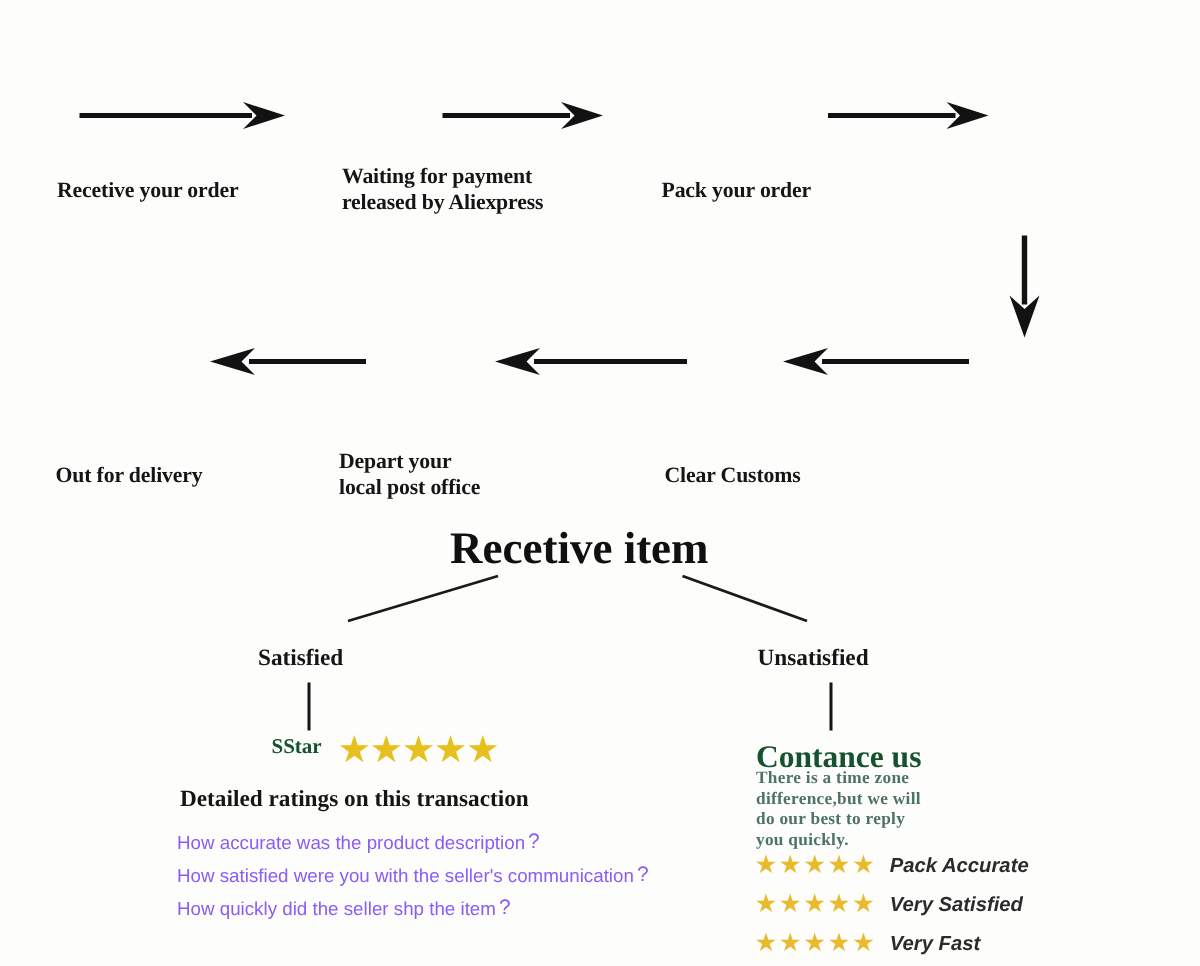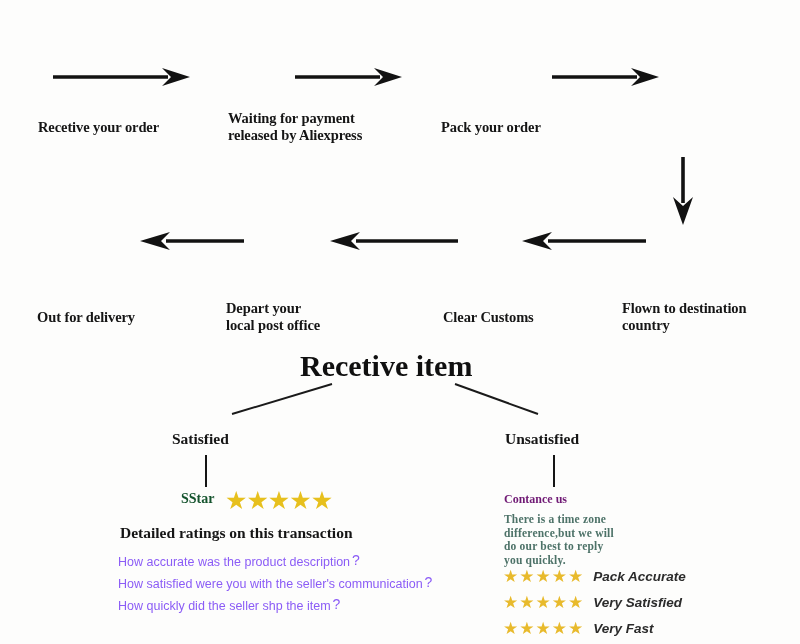--- a/index.html
+++ b/index.html
@@ -96,22 +96,22 @@
     font-size: 14px;
     vertical-align: 1px;
     margin-left: 2px;
   }
 
   
   .contact-heading {
     position: absolute;
     font-family: "Liberation Serif", serif;
     font-weight: bold;
-    font-size: 12px;
-    color: #701a75;
+    font-size: 21px;
+    color: #14532d;
     text-align: right;
   }
   .contact-note {
     position: absolute;
     font-family: "Liberation Serif", serif;
     font-weight: bold;
     font-size: 11.5px;
     line-height: 13.5px;
     color: #4d7268;
     white-space: pre-line;
@@ -177,22 +177,20 @@
   <svg class="arrow-svg" style="left:328px; top:230px;" width="136" height="22">
     <line x1="28" y1="11" x2="130" y2="11" stroke="#121212" stroke-width="3.4"></line>
     <path d="M 2 11 L 32 2 L 23 11 L 32 20 Z" fill="#121212"></path>
   </svg>
 
   <svg class="arrow-svg" style="left:520px; top:230px;" width="132" height="22">
     <line x1="28" y1="11" x2="126" y2="11" stroke="#121212" stroke-width="3.4"></line>
     <path d="M 2 11 L 32 2 L 23 11 L 32 20 Z" fill="#121212"></path>
   </svg>
 
-  <div class="step-label" style="left:622px; top:300px;">Flown to destination
-country</div>
 
   <div class="step-label" style="left:443px; top:309px;">Clear Customs</div>
 
   <div class="step-label" style="left:226px; top:300px;">Depart your
 local post office</div>
 
   <div class="step-label" style="left:37px; top:309px;">Out for delivery</div>
 
   <div class="headline" style="left:300px; top:349px;">Recetive item</div>
 

